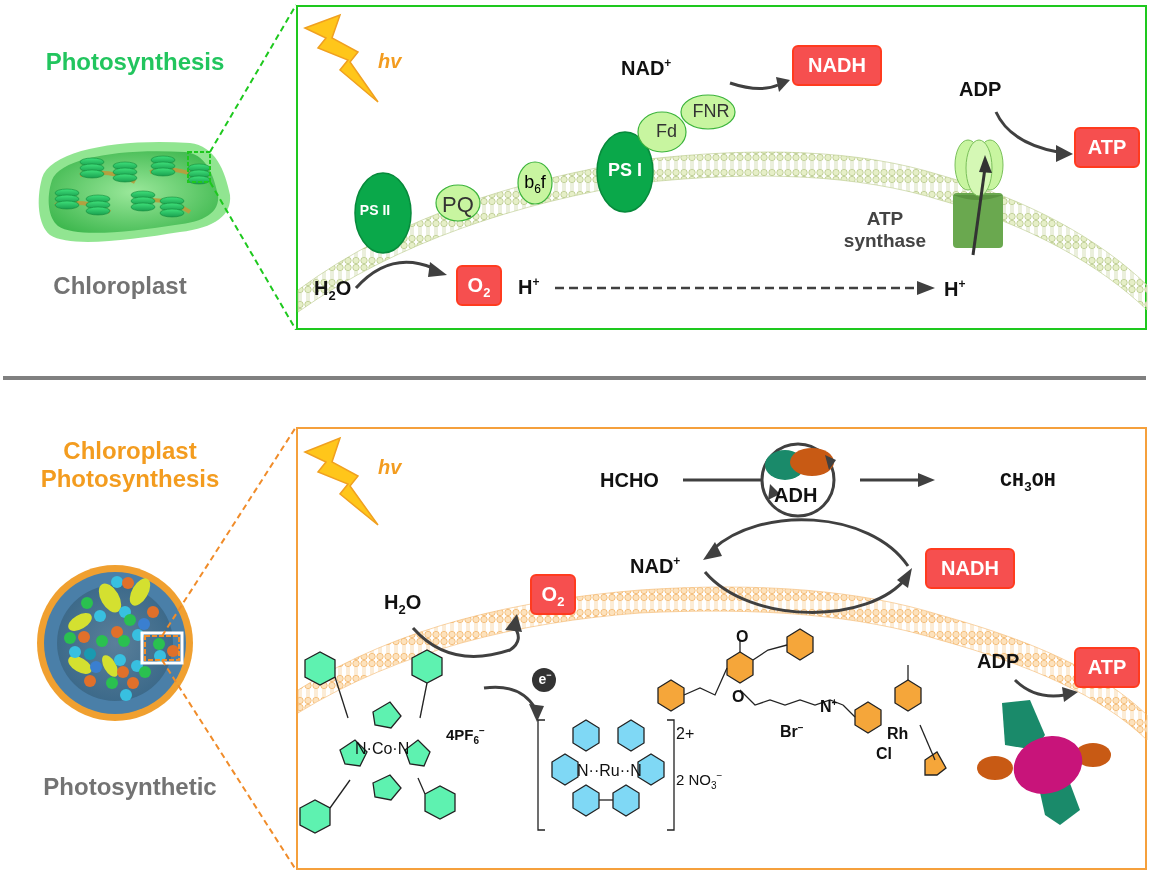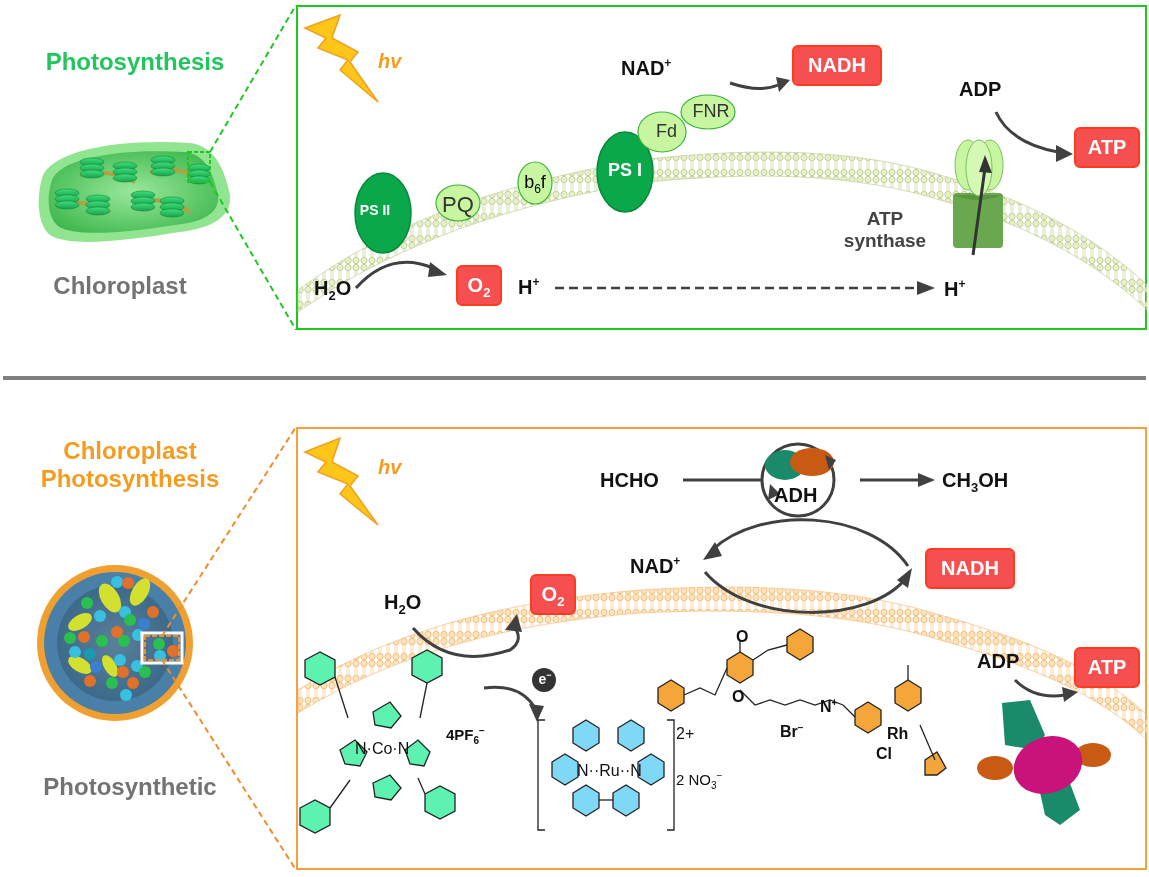--- a/index.html
+++ b/index.html
@@ -304,21 +304,21 @@
     <ellipse cx="995" cy="768" rx="18" ry="12" fill="#c85a14"></ellipse>
     <ellipse cx="1093" cy="755" rx="18" ry="12" fill="#c85a14"></ellipse>
     <ellipse cx="1048" cy="765" rx="35" ry="28" fill="#c8147a" transform="rotate(-20 1048 765)"></ellipse>
   </g>
 </svg>
 
 <div class="abs" style="left:378px;top:456px;color:#f39c1f;font-weight:bold;font-style:italic;font-size:20px;">hv</div>
 
 <div class="abs chem" style="left:600px;top:469px;">HCHO</div>
 <div class="abs chem" style="left:774px;top:484px;">ADH</div>
-<div class="abs chem" style="left:942px;top:469px;"><span>CH</span><sub style="font-size:13px;">3</sub><span>OH</span></div>
+<div class="abs chem" style="left:1000px;top:469px;font-family:Liberation Mono, monospace;"><span>CH</span><sub style="font-size:13px;">3</sub><span>OH</span></div>
 <div class="abs chem" style="left:630px;top:554px;"><span>NAD</span><sup style="font-size:12px;">+</sup></div>
 <div class="abs redbox" style="left:925px;top:548px;width:90px;height:41px;line-height:37px;">NADH</div>
 <div class="abs chem" style="left:384px;top:591px;"><span>H</span><sub style="font-size:13px;">2</sub><span>O</span></div>
 <div class="abs redbox" style="left:530px;top:574px;width:46px;height:41px;line-height:37px;"><span>O</span><sub style="font-size:13px;">2</sub></div>
 <div class="abs" style="left:536px;top:670px;width:18px;text-align:center;color:#fff;font-weight:bold;font-size:14px;"><span>e</span><sup style="font-size:9px;">−</sup></div>
 <div class="abs chem" style="left:977px;top:650px;">ADP</div>
 <div class="abs redbox" style="left:1074px;top:647px;width:66px;height:41px;line-height:37px;">ATP</div>
 
 <div class="abs" style="left:355px;top:740px;font-size:16px;color:#111;"><span>N</span>·<span>Co</span>·<span>N</span></div>
 <div class="abs" style="left:446px;top:725px;font-size:15px;font-weight:bold;color:#111;"><span>4PF</span><sub style="font-size:10px;">6</sub><sup style="font-size:10px;">−</sup></div>

